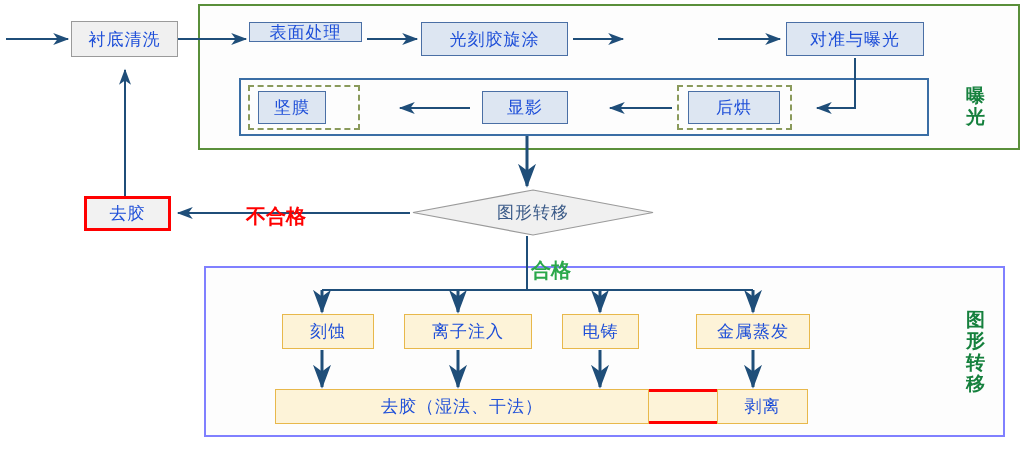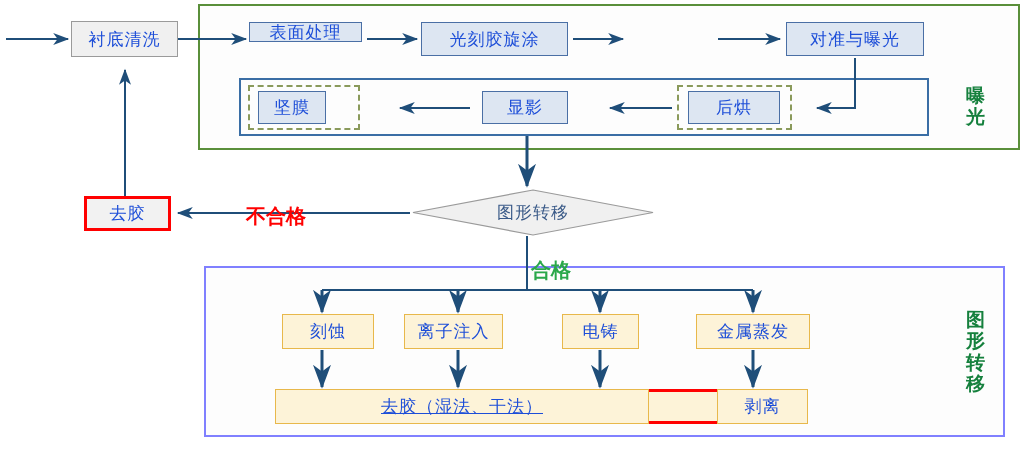--- a/index.html
+++ b/index.html
@@ -128,26 +128,26 @@
   </div>
 
   <div class="node red-gray-box" style="left:84px;top:196px;width:87px;height:35px;">去胶</div>
 
   <div class="tag tag-red" style="left:246px;top:186px;">不合格</div>
 
   <div class="tag tag-green" style="left:531px;top:240px;">合格</div>
 
   <div class="node cream-box" style="left:282px;top:314px;width:92px;height:35px;">刻蚀</div>
 
-  <div class="node cream-box" style="left:404px;top:314px;width:99px;height:35px;font-family:Liberation Mono, monospace;">离子注入</div>
+  <div class="node cream-box" style="left:404px;top:314px;width:128px;height:35px;font-family:Liberation Mono, monospace;">离子注入</div>
 
   <div class="node cream-box" style="left:562px;top:314px;width:77px;height:35px;">电铸</div>
 
   <div class="node cream-box" style="left:696px;top:314px;width:114px;height:35px;">金属蒸发</div>
 
   <div class="red-frame" style="left:275px;top:389px;width:530px;height:35px;">
-    <div class="node" style="left:-3px;top:-3px;width:374px;height:35px;background:#fdf3d8;border:1px solid #e8b84b;text-decoration:underline;">去胶（湿法、干法）</div>
+    <div class="node" style="left:-3px;top:-3px;width:374px;height:35px;background:#fdf3d8;border:1px solid #e8b84b;">去胶（湿法、干法）</div>
     <div class="node" style="left:439px;top:-3px;width:91px;height:35px;background:#fdf3d8;border:1px solid #e8b84b;">剥离</div>
   </div>
 
   <div class="vlabel" style="left:966px;top:309px;">图形转移</div>
 
 </div>
 
 </body></html>

